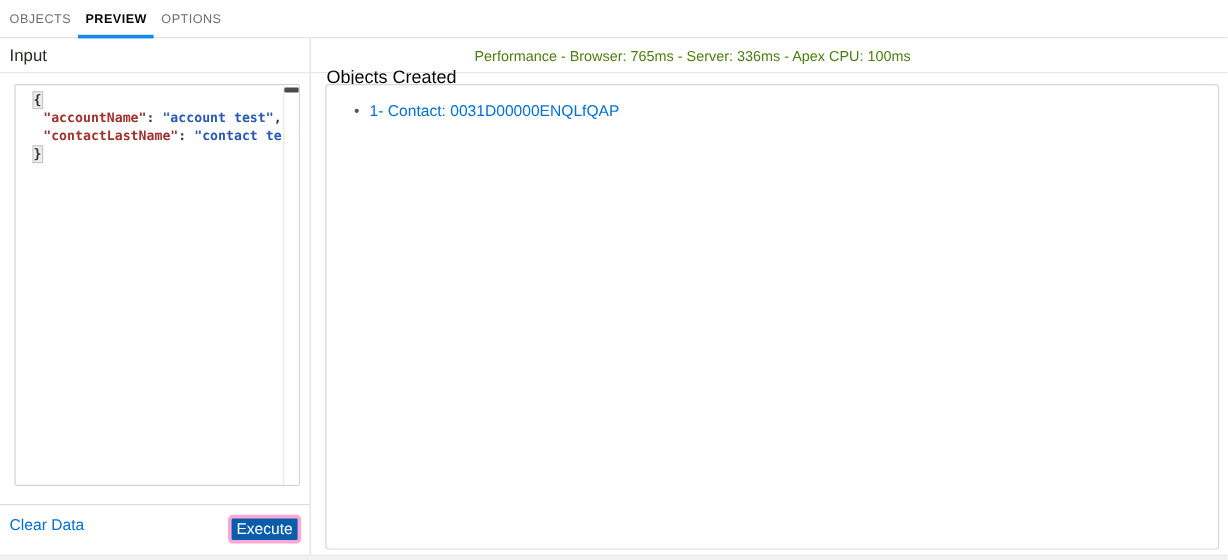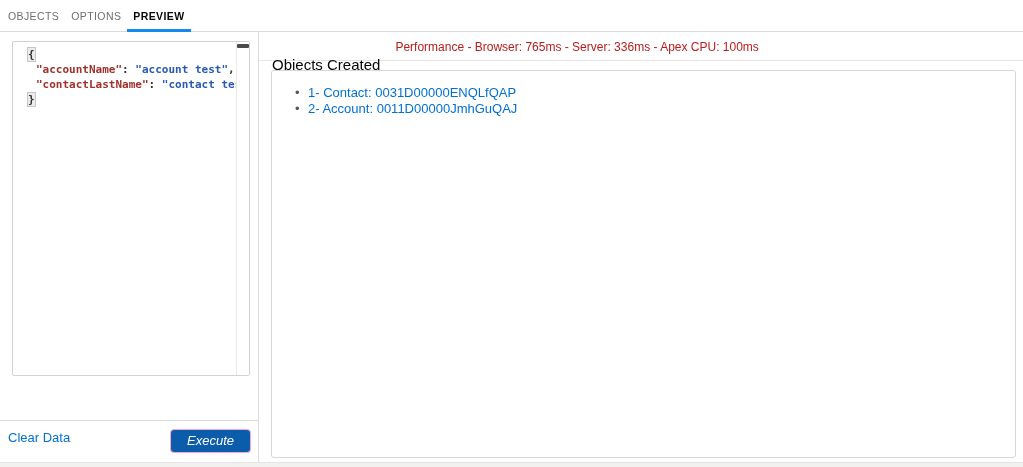--- a/index.html
+++ b/index.html
@@ -66,21 +66,21 @@
     align-items: center;
     padding: 0 8px;
     border-bottom: 1px solid #e7e6e5;
   }
   .panel-header.right { padding: 0 13px; }
   .panel-title { font-size: 14px; color: #2b2826; }
   .panel-title.big { font-size: 15px; color: #080707; margin-top: 36px; }
   .performance {
     margin-left: 15px;
     font-size: 12px;
-    color: #b91c1c;
+    color: #4d7c0f;
     padding-top: 2px;
   }
 
   
   .editor-area { padding: 9px 8px 0 12px; }
   .editor {
     position: relative;
     width: 238px;
     height: 335px;
     border: 1px solid #d4d2d0;
@@ -133,29 +133,28 @@
   }
   .clear-link {
     font-size: 13px;
     color: #0070d2;
     text-decoration: none;
     cursor: pointer;
     margin-bottom: 7px;
   }
   .execute-btn {
     height: 24px;
-    padding: 0 16px;
+    padding: 0 4px;
     background: #0b5cab;
     color: #ffffff;
-    border: 1px solid #f9a8d4;
+    border: 3px solid #f9a8d4;
     border-radius: 4px;
     font-family: "Liberation Sans", sans-serif;
     font-size: 13px;
     cursor: pointer;
-    font-style: italic;
   }
 
   
   .results-box {
     margin: 9px 7px 4px 12px;
     height: 448px;
     border: 1px solid #d9d7d5;
     border-radius: 3px;
     background: #ffffff;
     overflow: hidden;
@@ -184,27 +183,30 @@
     height: 5px;
     background: #f2f1f0;
     border-top: 1px solid #e5e4e2;
   }
 </style>
 </head>
 <body>
 
 <div class="tabbar">
   <div class="tab">OBJECTS</div>
+  <div class="tab active">PREVIEW</div>
   <div class="tab">OPTIONS</div>
-  <div class="tab active">PREVIEW</div>
 </div>
 
 <div class="main">
 
   <div class="left-panel">
+    <div class="panel-header">
+      <span class="panel-title">Input</span>
+    </div>
 
     <div class="editor-area">
       <div class="editor">
         <div class="code">
           <div class="code-line"><span class="brace">{</span></div>
           <div class="code-line indent"><span class="json-key">"accountName"</span><span class="json-punct">: </span><span class="json-value">"account test"</span><span class="json-punct">,</span></div>
           <div class="code-line indent"><span class="json-key">"contactLastName"</span><span class="json-punct">: </span><span class="json-value">"contact test"</span><span class="json-punct"></span></div>
           <div class="code-line"><span class="brace">}</span></div>
         </div>
         <div class="editor-scrollbar">
@@ -223,20 +225,19 @@
 
   <div class="right-panel">
     <div class="panel-header right">
       <span class="panel-title big">Objects Created</span>
       <span class="performance">Performance - Browser: 765ms - Server: 336ms - Apex CPU: 100ms</span>
     </div>
 
     <div class="results-box">
       <ul class="results-list">
         <li class="result-item">1- Contact: 0031D00000ENQLfQAP</li>
-        <li class="result-item">2- Account: 0011D00000JmhGuQAJ</li>
       </ul>
     </div>
   </div>
 
 </div>
 
 <div class="bottom-strip"></div>
 
 </body></html>

